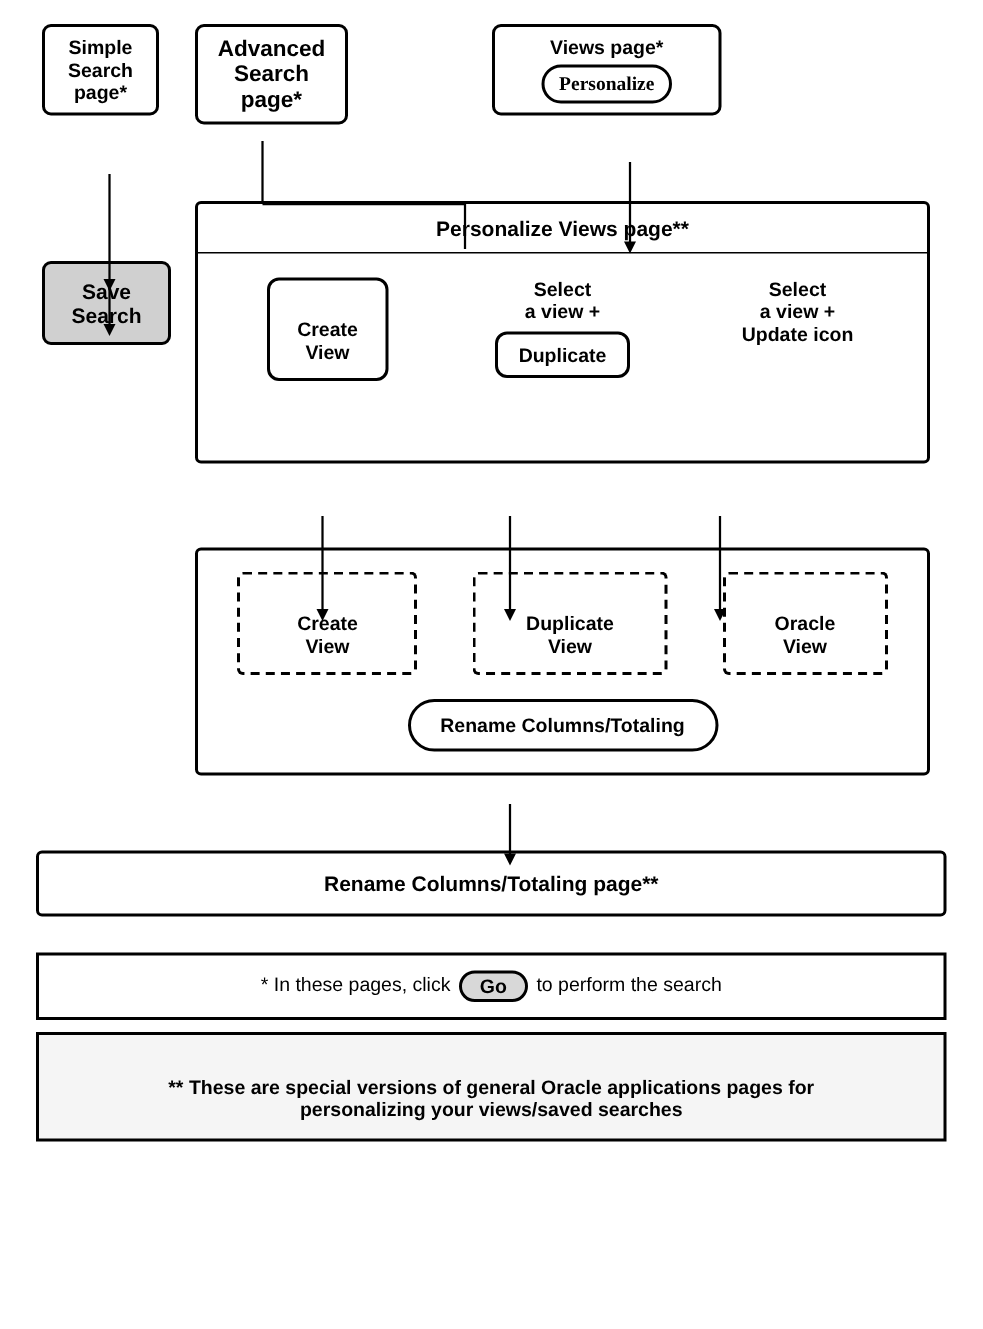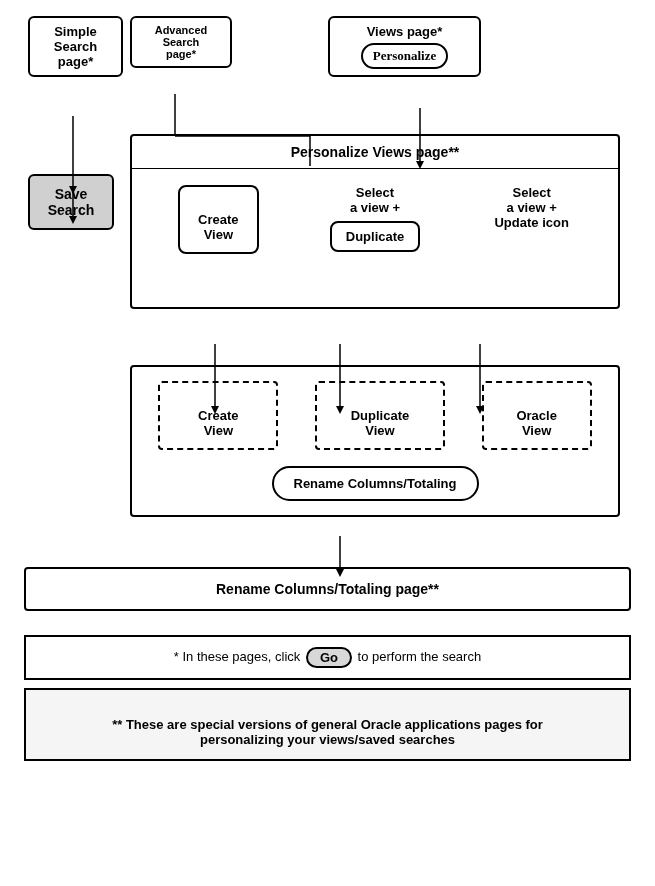--- a/index.html
+++ b/index.html
@@ -46,27 +46,27 @@
 
       <line x1="460" y1="328" x2="460" y2="395" stroke="#000" stroke-width="1.5"></line>
       <polygon points="460,398 456,390 464,390" fill="#000"></polygon>
 
       <line x1="320" y1="520" x2="320" y2="558" stroke="#000" stroke-width="1.5"></line>
       <polygon points="320,561 316,553 324,553" fill="#000"></polygon>
     </svg>
 
     <div style="display:flex; align-items:flex-start; gap:0; position:relative; height:110px; margin-bottom:0;">
 
-      <div style="position:absolute; left:8px; top:0; width:95px; border:2px solid #000; border-radius:6px; padding:6px 8px; text-align:center; font-weight:bold; font-size:13px; background:#fff;">
+      <div style="position:absolute; left:8px; top:0; width:78px; border:2px solid #000; border-radius:6px; padding:6px 8px; text-align:center; font-weight:bold; font-size:13px; background:#fff;">
         <span style="white-space:pre-line;">Simple
 Search
 page*</span>
       </div>
 
-      <div style="position:absolute; left:110px; top:0; width:102px; border:2px solid #000; border-radius:6px; padding:6px 8px; text-align:center; font-weight:bold; font-size:11px; background:#fff;">
+      <div style="position:absolute; left:110px; top:0; width:102px; border:2px solid #000; border-radius:6px; padding:6px 8px; text-align:center; font-weight:bold; font-size:15px; background:#fff;">
         <span style="white-space:pre-line;">Advanced
 Search
 page*</span>
       </div>
 
       <div style="position:absolute; left:308px; top:0; width:153px; border:2px solid #000; border-radius:6px; padding:6px 8px; text-align:center; font-weight:bold; font-size:13px; background:#fff;">
         <div>Views page*</div>
         <div style="border:2px solid #000; border-radius:20px; padding:3px 10px; display:inline-block; margin-top:4px; font-weight:bold; font-size:13px;font-family:Liberation Serif, serif;">
           <span>Personalize</span>
         </div>

